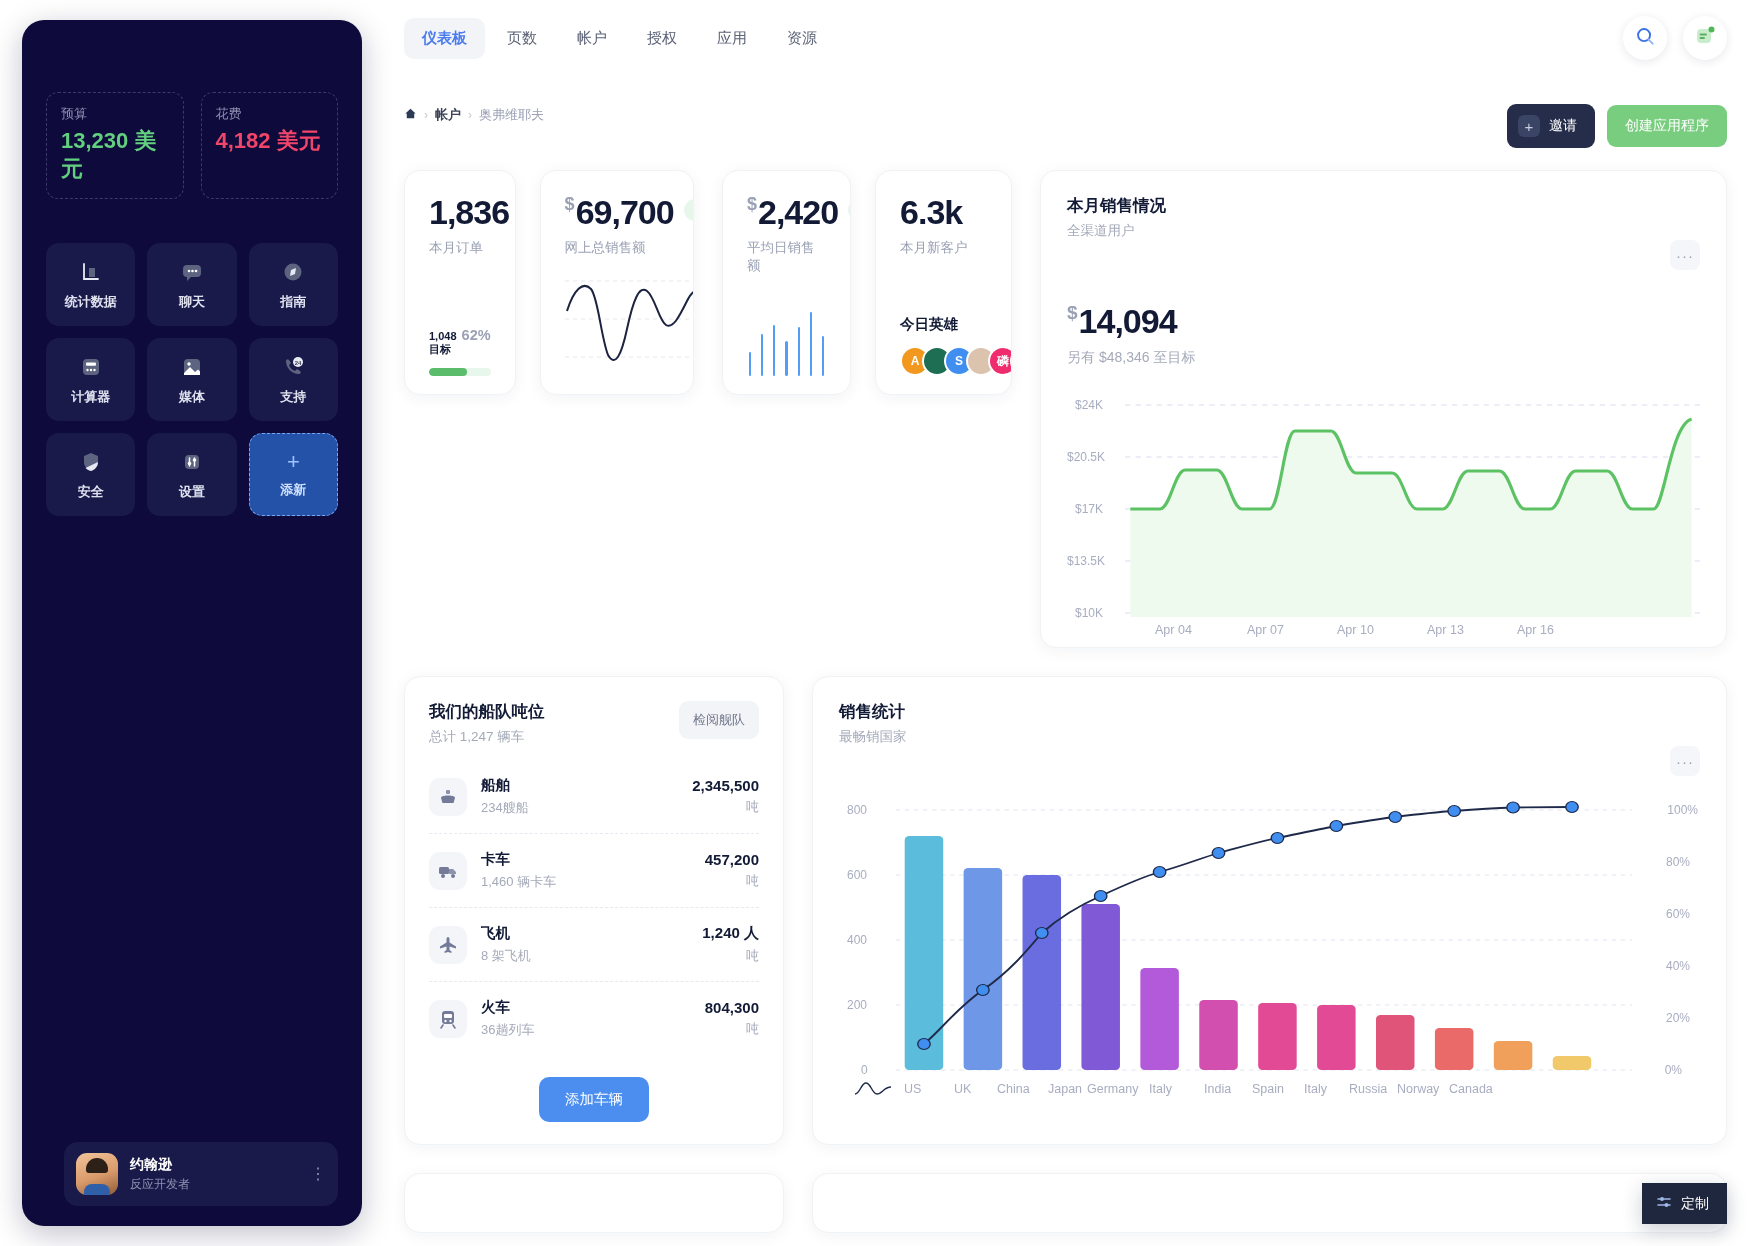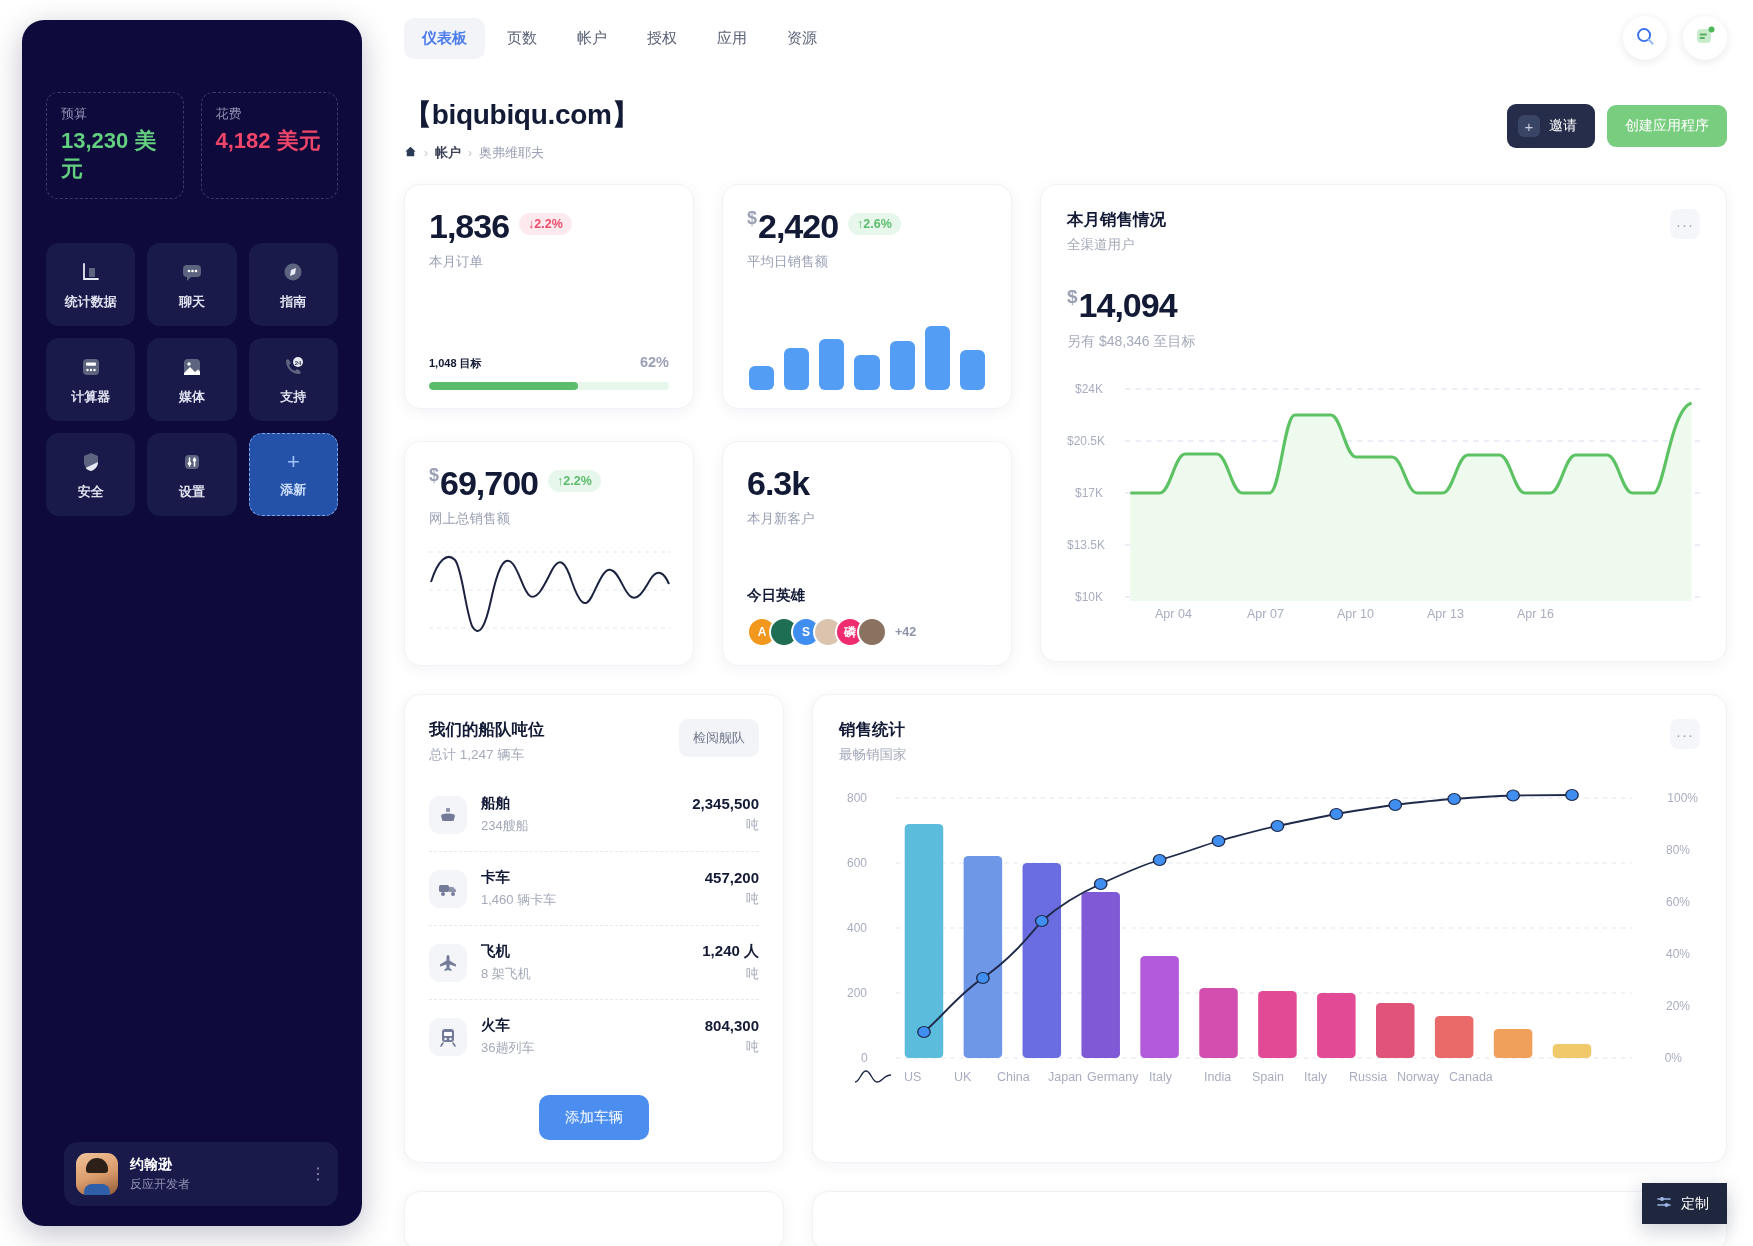--- a/index.html
+++ b/index.html
@@ -118,21 +118,21 @@
     width: 22px; height: 22px; border-radius: 6px; background: #3a4465;
     display: flex; align-items: center; justify-content: center; color: #c8cee0; font-size: 15px;
   }
   .btn-green {
     background: #78cd7f; color: #fff; border: 0; border-radius: 9px;
     padding: 12px 18px; font-size: 14px; cursor: pointer; font-family: inherit;
   }
 
   
   .grid { display: flex; gap: 28px; margin-top: 22px; }
-  .col-small { display: flex; flex-direction: column; gap: 32px; width: 290px; }
+  .col-small { display: flex; flex-direction: row; gap: 24px; width: 290px; }
   .card {
     background: #fff; border-radius: 16px; border: 1px solid #f0f2f6;
     box-shadow: 0 3px 16px rgba(25,40,80,.055);
     position: relative; overflow: hidden;
   }
   .stat-card { height: 225px; padding: 24px 24px 18px 24px; display: flex; flex-direction: column; }
   .stat-top { display: flex; align-items: flex-start; gap: 10px; }
   .stat-num { font-size: 34px; font-weight: 700; color: #121a35; letter-spacing: -1px; line-height: 1; }
   .cur { font-size: 18px; color: #9aa1b4; font-weight: 600; vertical-align: top; margin-right: 2px; }
   .pill { border-radius: 20px; padding: 4px 9px; font-size: 12.5px; font-weight: 700; margin-top: 4px; white-space: nowrap; }
@@ -153,21 +153,21 @@
   .hero {
     width: 30px; height: 30px; border-radius: 50%; border: 2px solid #fff;
     margin-left: -8px; display: flex; align-items: center; justify-content: center;
     font-size: 12px; font-weight: 700; color: #fff; flex: 0 0 auto;
   }
   .hero:first-child { margin-left: 0; }
   .hero-more { color: #8c94a8; font-size: 12.5px; margin-left: 8px; font-weight: 600; }
 
   .col-wide { flex: 1; }
   .sales-card { height: 478px; padding: 24px 26px 18px 26px; }
-  .card-head { display: flex; align-items: flex-start; }
+  .card-head { display: flex; align-items: flex-start; flex-direction: column; }
   .card-title { font-size: 16.5px; font-weight: 700; color: #121a35; }
   .card-sub { font-size: 13.5px; color: #a4aab9; margin-top: 5px; }
   .dots-btn {
     margin-left: auto; width: 30px; height: 30px; border-radius: 8px; background: #f5f6f9;
     display: flex; align-items: center; justify-content: center; color: #9aa1b4;
     font-size: 15px; cursor: pointer; letter-spacing: 1px;
   }
   .big-amount { font-size: 34px; font-weight: 700; color: #121a35; letter-spacing: -1px; margin-top: 32px; }
   .big-amount .cur { font-size: 19px; }
   .target-note { color: #a4aab9; font-size: 14px; margin-top: 8px; }
@@ -366,21 +366,20 @@
                 <line x1="6.5" y1="13" x2="10" y2="13" stroke="#5cae63" stroke-width="1.8" stroke-linecap="round"></line>
                 <circle cx="17.5" cy="4.5" r="3" fill="#4eb859"></circle>
               </svg>
           </span>
         </div>
       </div>
     </div>
 
     <div class="header-row">
       <div>
-        <div class="page-title">【biqubiqu.com】</div>
         <div class="breadcrumb">
           <span>
             <svg width="13" height="13" viewBox="0 0 14 14">
                 <path d="M7 2 L12.5 7 L11 7 L11 12 L3 12 L3 7 L1.5 7 Z" fill="#2b3a55"></path>
               </svg>
           </span>
           <span class="sep">›</span>
           <span class="crumb">帐户</span>
           <span class="sep">›</span>
           <span class="crumb last">奥弗维耶夫</span>

